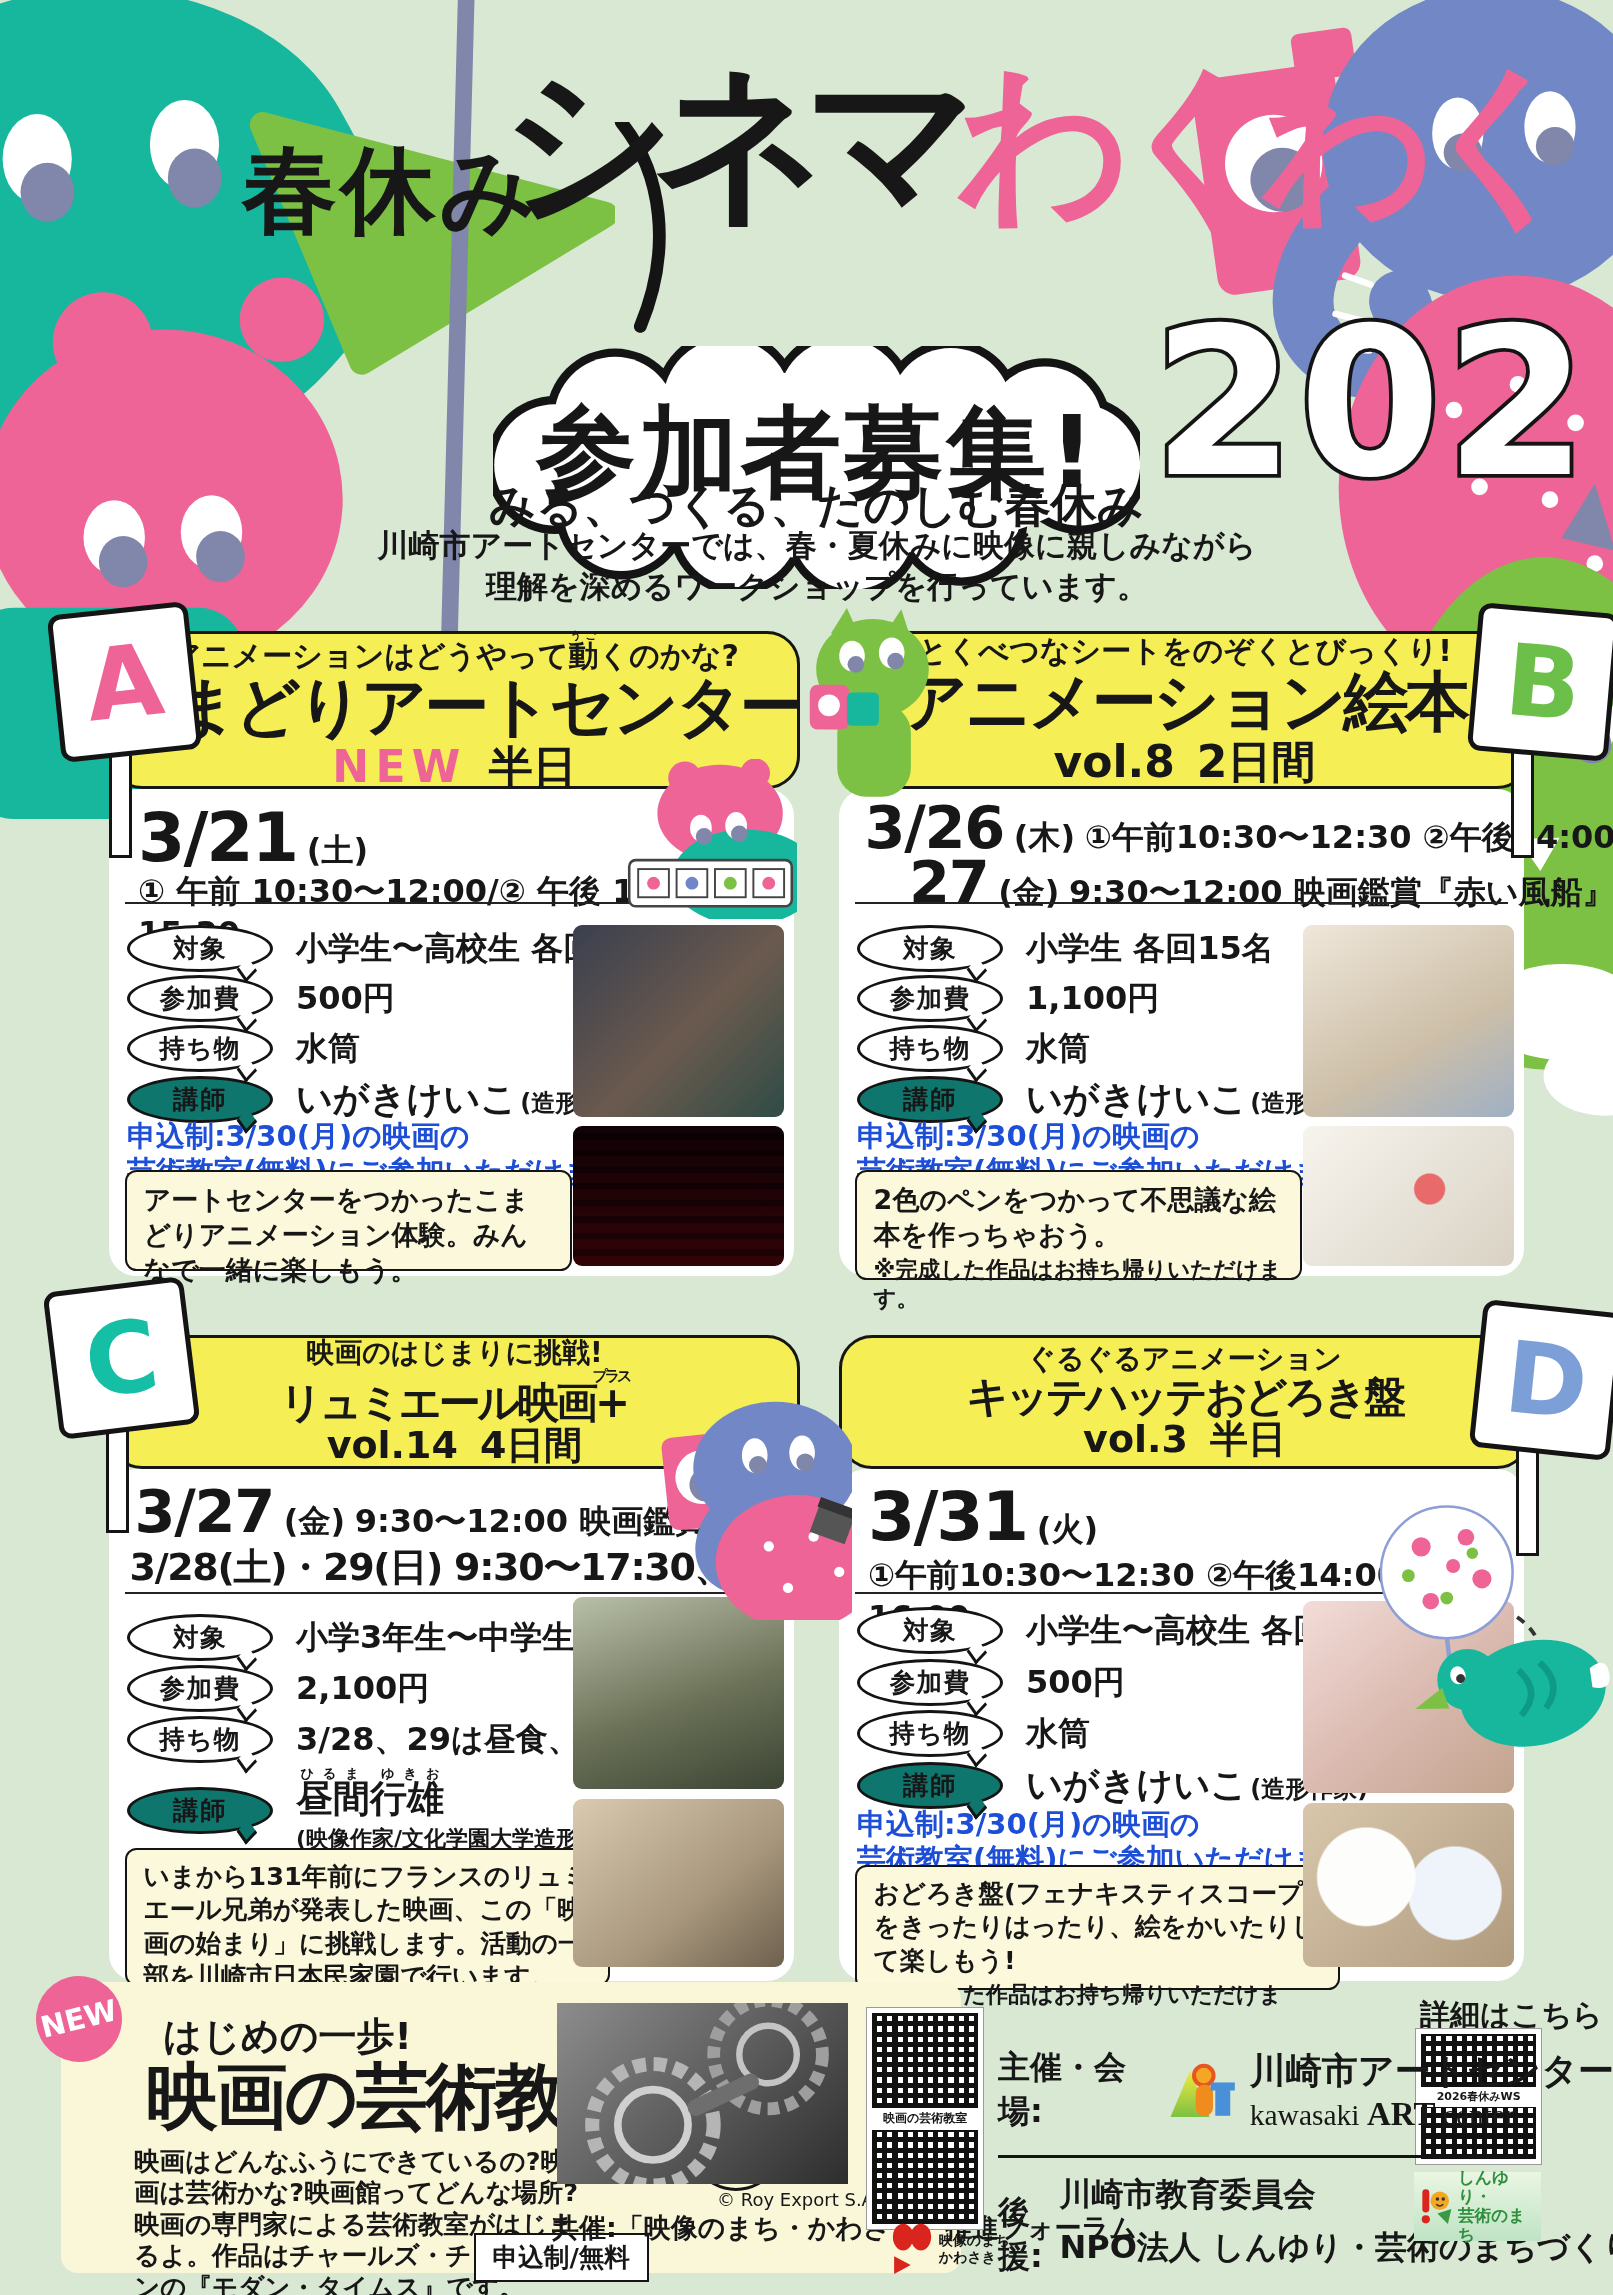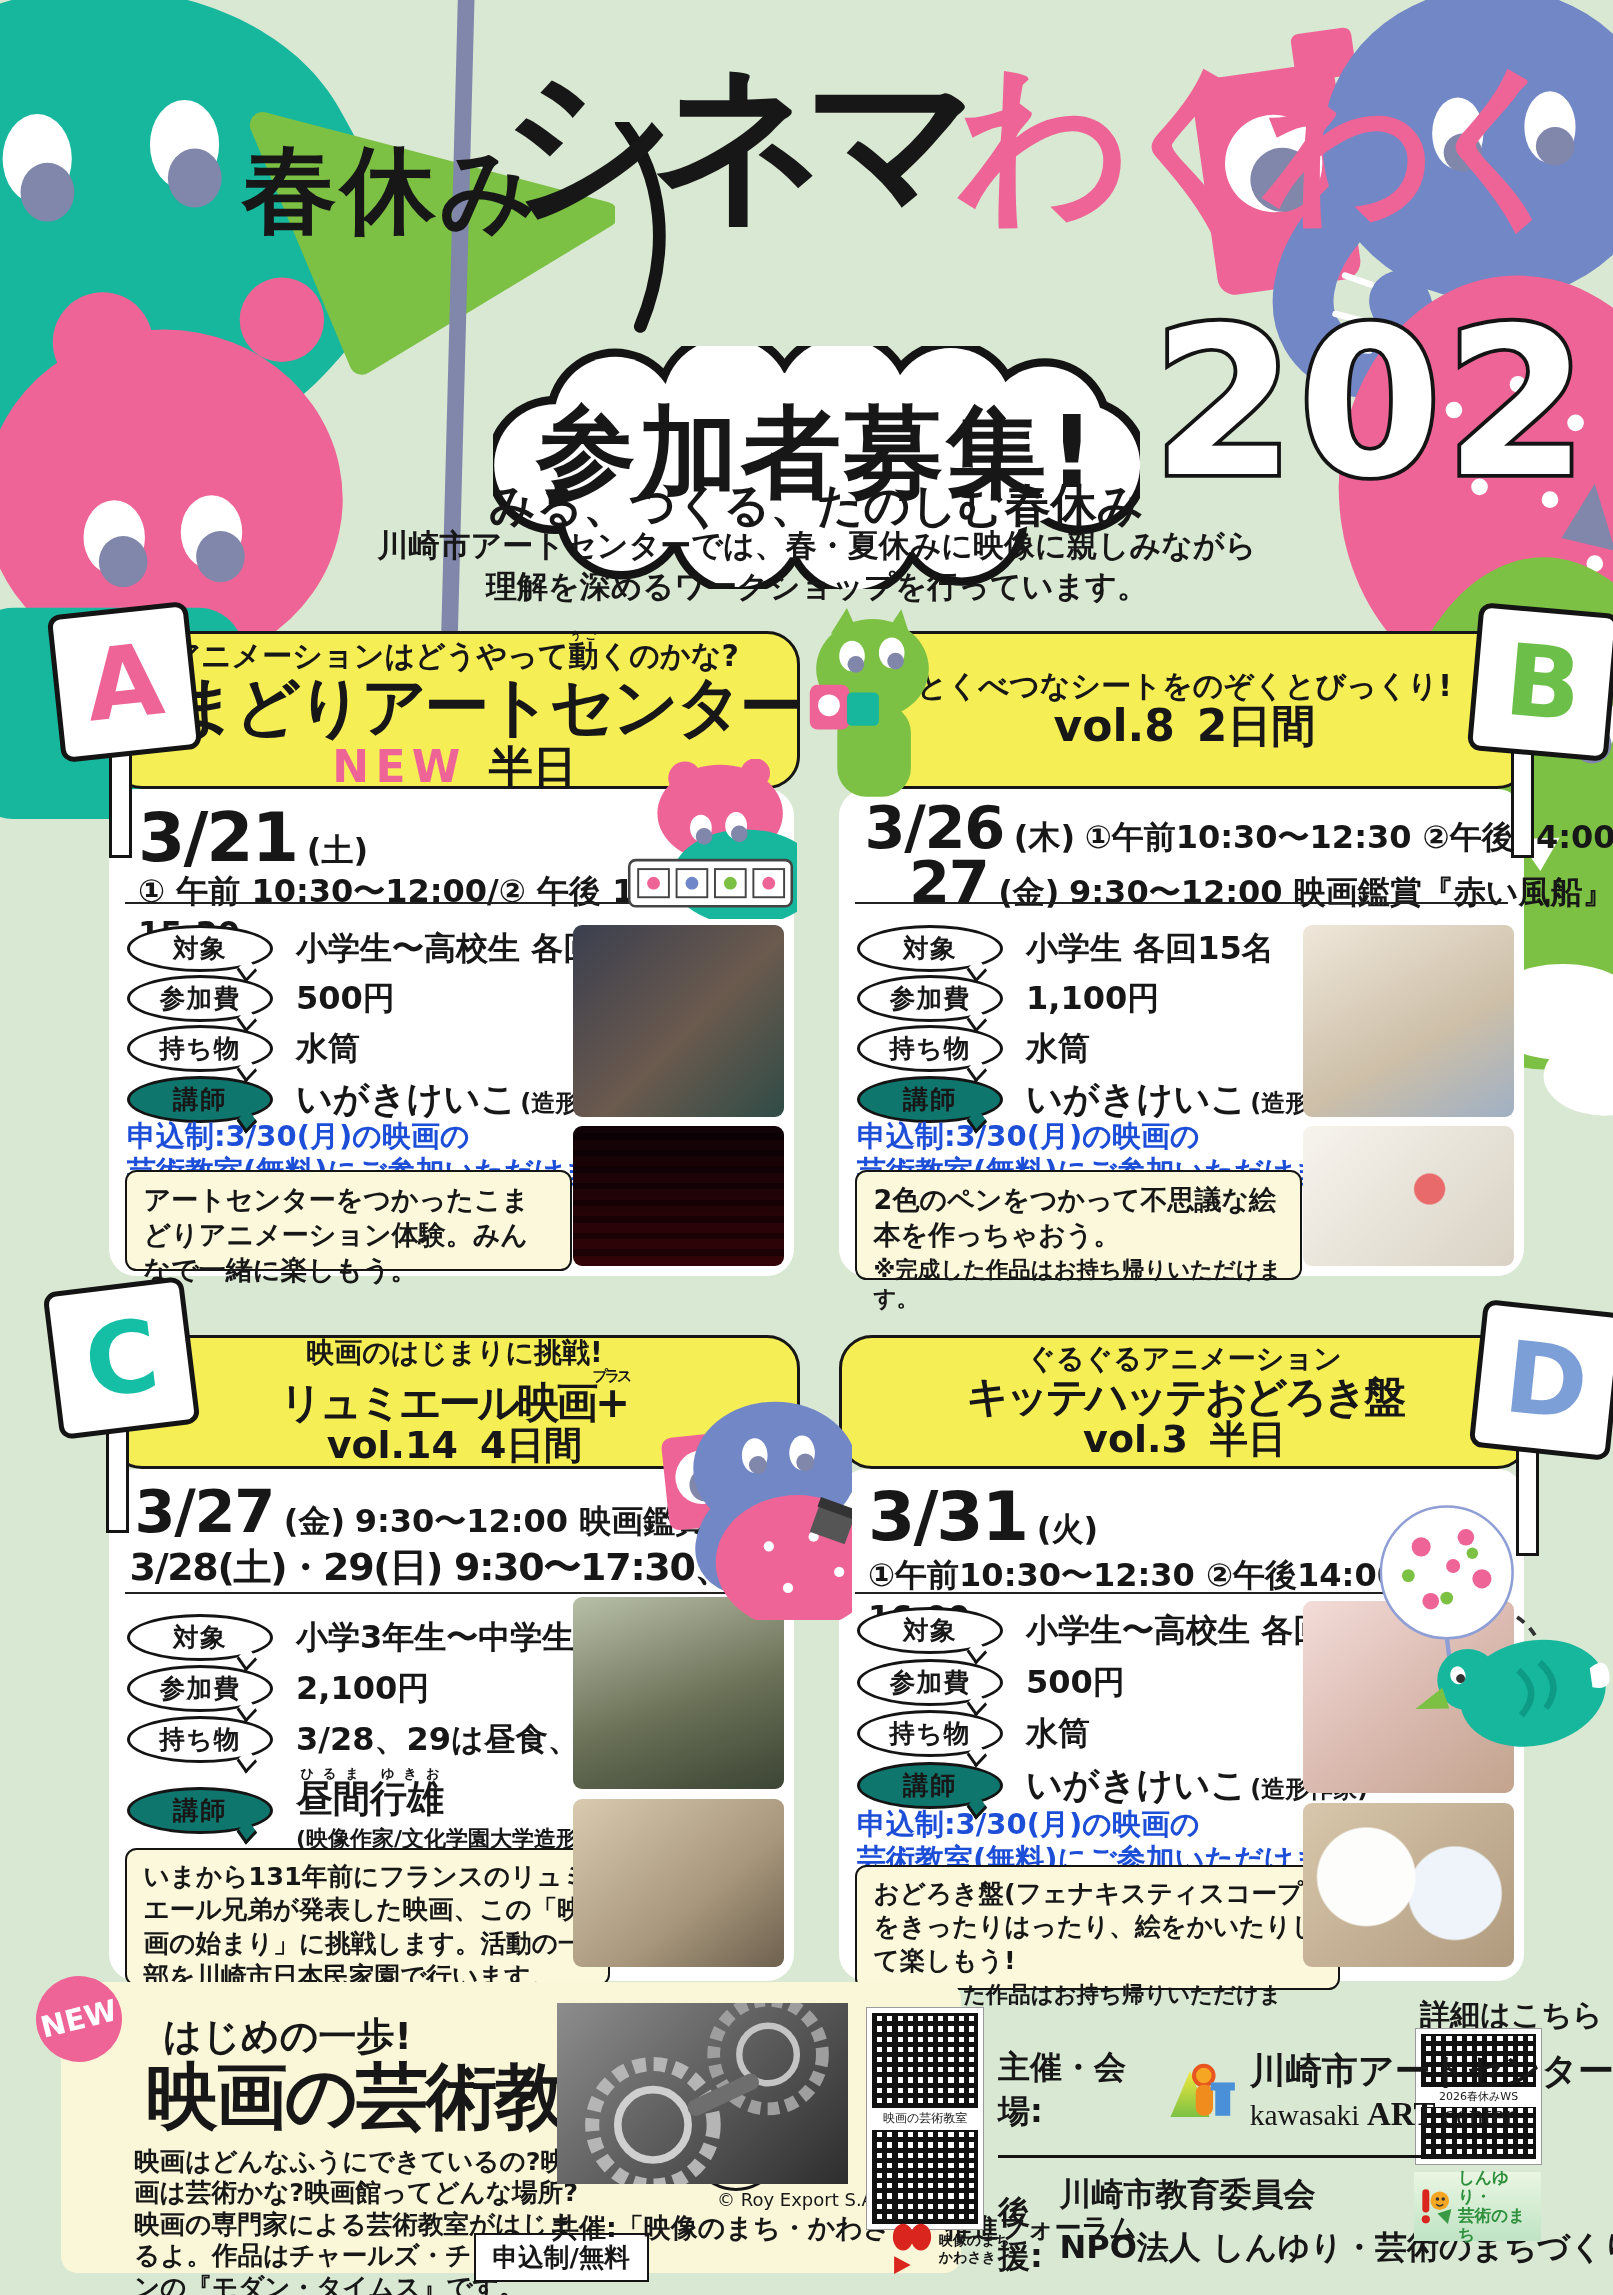--- a/index.html
+++ b/index.html
@@ -57,21 +57,21 @@
   .datecircle{width:114px;height:149px;border:3.2px solid #141414;border-radius:50%;display:flex;flex-direction:column;
               align-items:center;justify-content:center;background:transparent;}
   .bbody{font-size:25.6px;line-height:1.23;font-weight:600;}
   .applybox{border:2.6px solid #141414;background:#fff;font-size:25.6px;font-weight:800;padding:5.1px 16.6px;white-space:nowrap;}
   .credit{font-size:18px;font-weight:500;}
   .cohost{font-size:27px;font-weight:700;}
   .qrbox{background:#fff;border:1.3px solid #9a9a9a;display:flex;flex-direction:column;align-items:center;justify-content:center;gap:2.6px;padding:5.1px;}
   .qrpattern{width:100%;flex:1;background:
      repeating-linear-gradient(0deg,#111 0 5.1px,transparent 5.1px 10.2px),
      repeating-linear-gradient(90deg,#111 0 5.1px,#fff 5.1px 10.2px);}
-  .qrcaption{font-size:12px;font-weight:400;white-space:nowrap;}
+  .qrcaption{font-size:12px;font-weight:700;white-space:nowrap;}
   .details{font-size:30px;font-weight:600;font-family:Liberation Serif, serif;}
   .hostlabel{font-size:32px;font-weight:600;}
   .hostjp{font-size:36px;font-weight:600;white-space:nowrap;}
   .hosten{font-size:29.5px;font-family:"Liberation Serif","DejaVu Serif",serif;}
   .hosten .artb{font-weight:800;font-size:33px;}
   .supline{font-size:32px;font-weight:600;white-space:nowrap;}
   .shinyuri{background:linear-gradient(180deg,#eaf6e2,#bfe3c4);display:flex;align-items:center;gap:5.1px;padding:3.8px 6.4px;}
   .shinyuri .stext{color:#2e8f3c;font-size:16.6px;font-weight:800;line-height:1.15;}
 </style>
 </head>
@@ -269,20 +269,21 @@
       <circle cx="84" cy="88" r="13" fill="#8186ab"></circle>
     <ellipse cx="140" cy="70" rx="20" ry="24" fill="#fff"></ellipse>
       <circle cx="146" cy="83" r="13" fill="#8186ab"></circle>
     <rect x="12" y="120" width="62" height="70" rx="12" fill="#ee6497"></rect>
     <rect x="70" y="132" width="50" height="52" rx="8" fill="#17b79e"></rect>
     <circle cx="42" cy="152" r="17" fill="#fff"></circle>
   </svg>
 
   <div class="abs yhead" style="left:839px;top:631px;width:685px;height:152px;">
     <div class="catch">とくべつなシートをのぞくとびっくり!</div>
+    <div class="ptitle">アニメーション絵本</div>
     <div class="volline">
       <span>vol.8</span>
       <span>2日間</span>
     </div>
   </div>
 
   <div class="abs wcard" style="left:839px;top:789px;width:685px;height:487px;">
     <div class="abs daterow" style="left:25.6px;top:3.8px;">
       <span class="dmed">3/26</span>
       <span class="dday">(木)</span>

